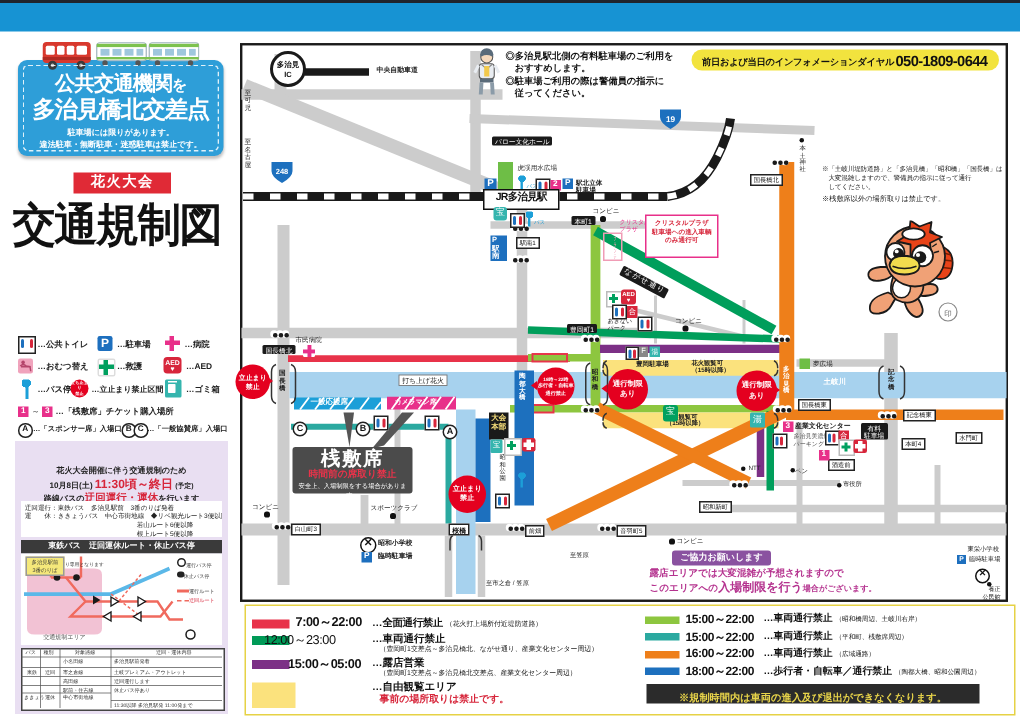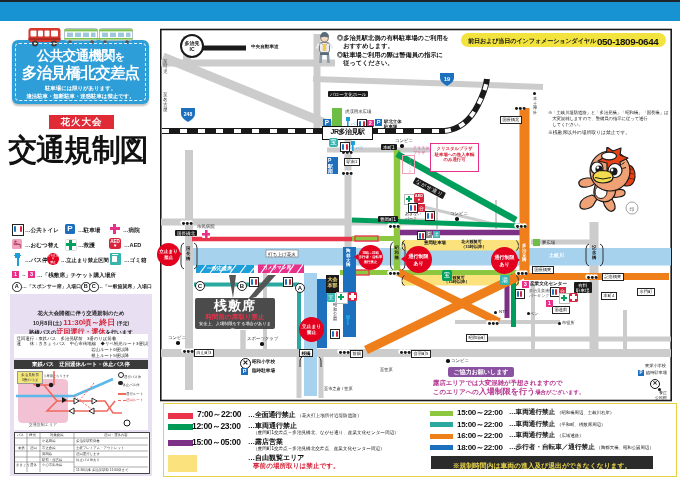--- a/index.html
+++ b/index.html
@@ -724,21 +724,21 @@
 <div class="abs" style="left:163px;top:403px;width:514px;height:74px;background:#fff;border:1.8px solid #E6D245;z-index:3;box-sizing:border-box;"></div>
 
 <div class="abs" style="left:168px;top:413px;width:25px;height:5.5px;background:#E8334A;z-index:4;"></div>
 
 <div class="abs" style="left:197px;top:409px;z-index:4;color:#111;font-size:8.5px;font-weight:bold;letter-spacing:-0.3px;">7:00～22:00</div>
 
 <div class="abs" style="left:248px;top:410px;z-index:4;color:#111;font-size:7px;font-weight:bold;white-space:nowrap;">…<span style="letter-spacing:-0.3px;">全面通行禁止</span> <span style="font-size:4.6px;font-weight:normal;">（花火打上場所付近堤防道路）</span></div>
 
 <div class="abs" style="left:168px;top:424px;width:25px;height:5.5px;background:#009A57;z-index:4;"></div>
 
-<div class="abs" style="left:192px;top:421px;z-index:4;color:#111;font-size:8.5px;font-weight:bold;letter-spacing:-0.3px;">12:00～23:00</div>
+<div class="abs" style="left:176px;top:421px;z-index:4;color:#111;font-size:8.5px;font-weight:normal;letter-spacing:-0.3px;">12:00～23:00</div>
 
 <div class="abs" style="left:248px;top:421px;z-index:4;color:#111;font-size:7px;font-weight:bold;">…車両通行禁止</div>
 
 <div class="abs" style="left:253px;top:430px;z-index:4;color:#111;font-size:4.6px;">（豊岡町1交差点～多治見橋北、ながせ通り、産業文化センター周辺）</div>
 
 <div class="abs" style="left:168px;top:440px;width:25px;height:5.5px;background:#7C3086;z-index:4;"></div>
 
 <div class="abs" style="left:192px;top:437px;z-index:4;color:#111;font-size:8.5px;font-weight:bold;letter-spacing:-0.3px;">15:00～05:00</div>
 
 <div class="abs" style="left:248px;top:437px;z-index:4;color:#111;font-size:7px;font-weight:bold;">…露店営業</div>

